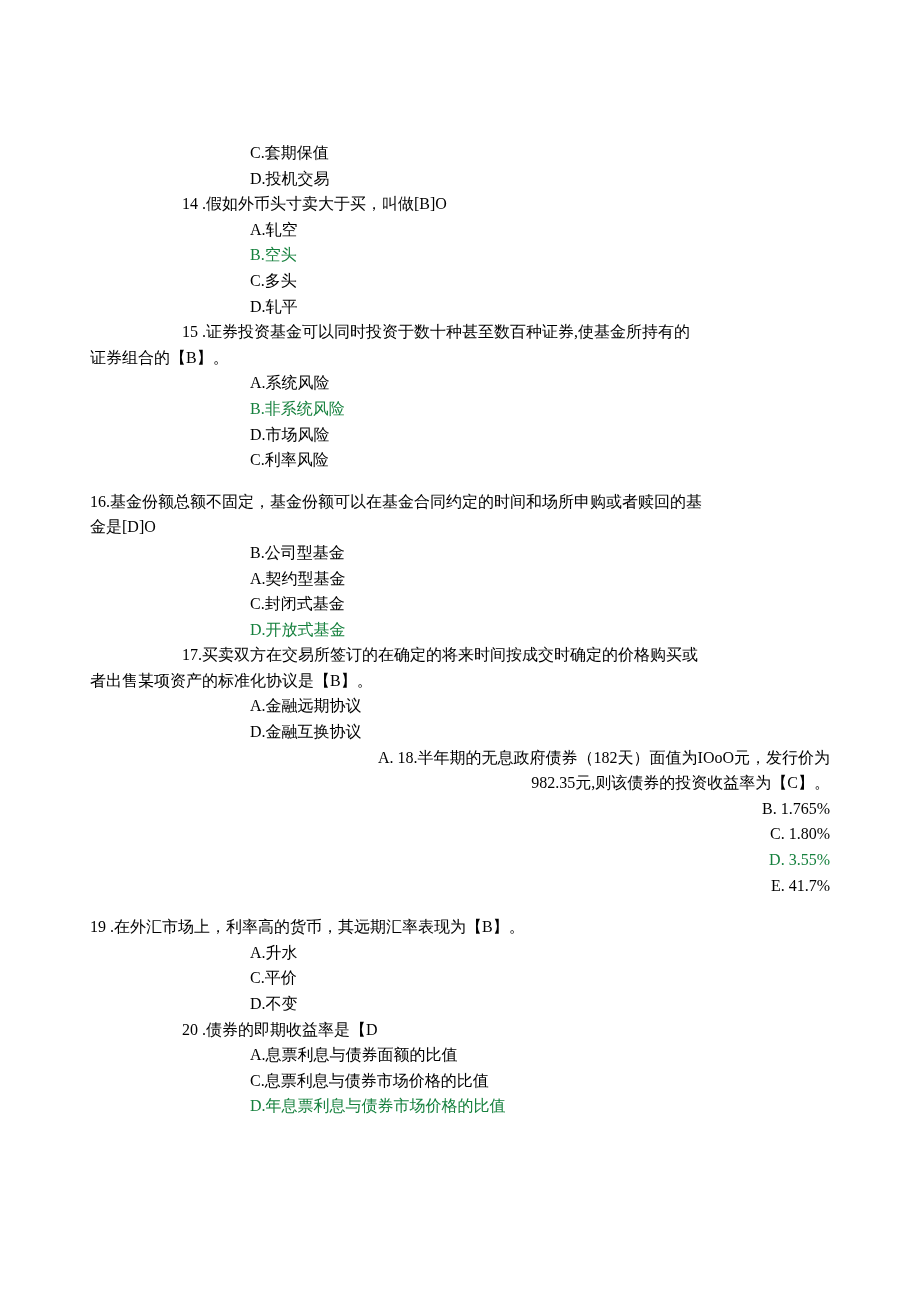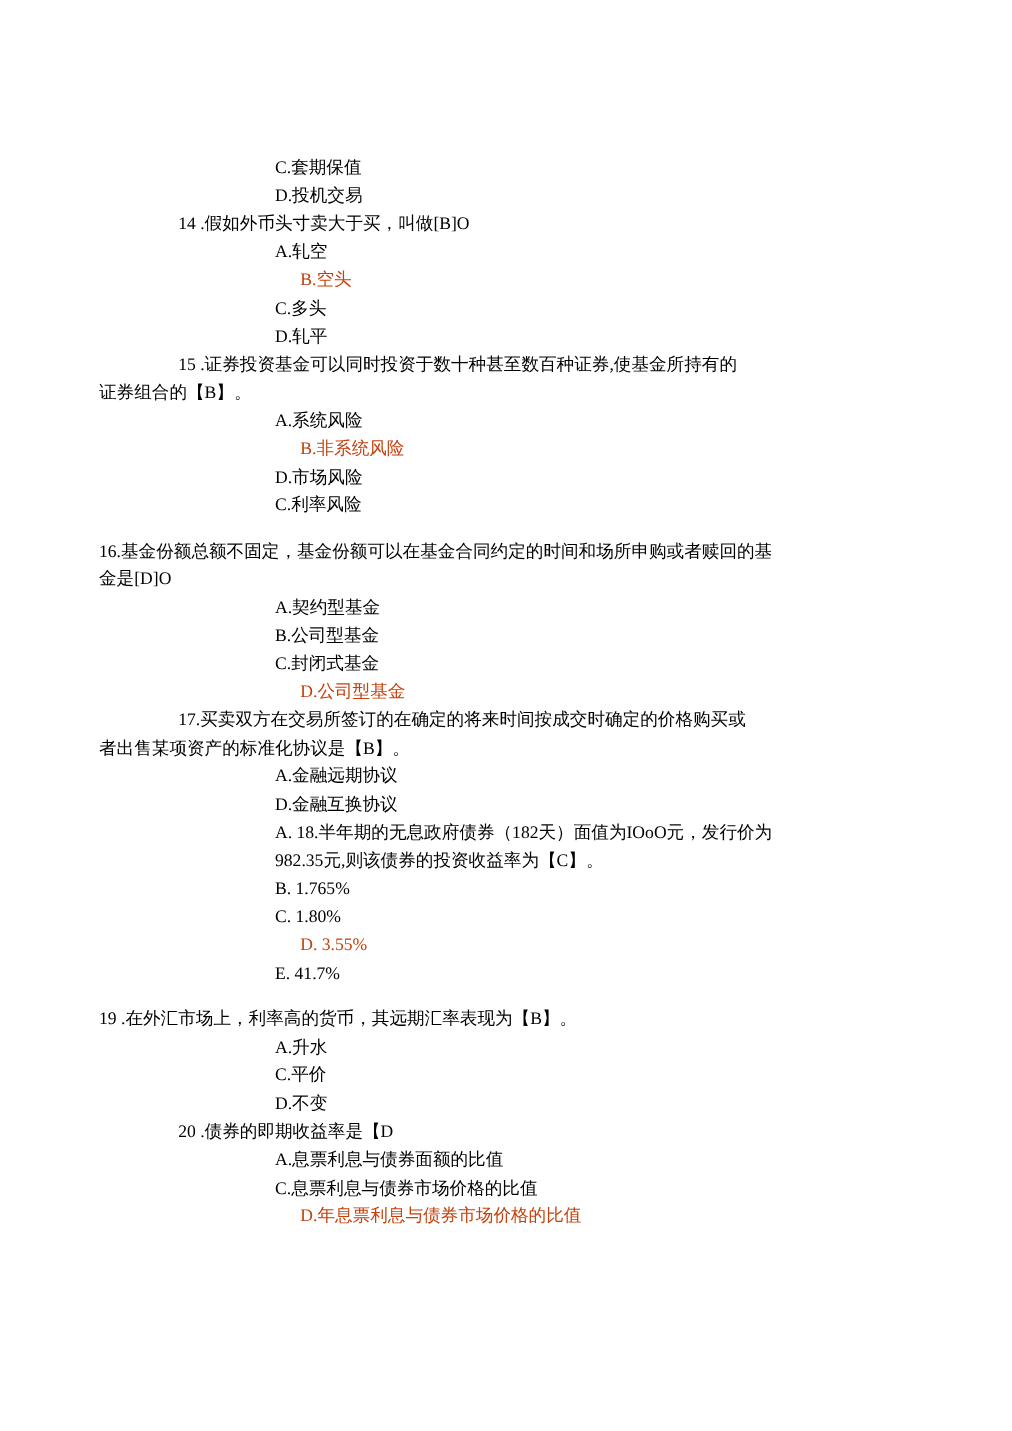--- a/index.html
+++ b/index.html
@@ -8,25 +8,25 @@
       height: 1301px;
       background: #fff;
       font-family: "SimSun", "宋体", serif;
       font-size: 16px;
       line-height: 1.6;
       color: #000;
       padding: 140px 90px 90px 90px;
     }
     .option-block { margin-left: 160px; }
     .option { display: block; }
-    .red { color: #c2410c; margin-left: 23px; }
-    .question-indent { margin-left: 72px; }
+    .red { color: #15803d; }
+    .question-indent { margin-left: 92px; }
     .question-flush { margin-left: 0; }
     .q18-block { margin-left: 160px; }
-    .q18-option { display: block; }
+    .q18-option { display: block; text-align: right; }
   </style>
 </head>
 <body>
 
 <div class="option-block">
   <span class="option">C.套期保值</span>
   <span class="option">D.投机交易</span>
 </div>
 
 <div class="question-indent">14 .假如外币头寸卖大于买，叫做[B]O</div>
@@ -44,24 +44,24 @@
   <span class="option red">B.非系统风险</span>
   <span class="option">D.市场风险</span>
   <span class="option">C.利率风险</span>
 </div>
 
 <div style="height:16px"></div>
 
 <div class="question-flush">16.基金份额总额不固定，基金份额可以在基金合同约定的时间和场所申购或者赎回的基</div>
 <div class="question-flush">金是[D]O</div>
 <div class="option-block">
+  <span class="option">B.公司型基金</span>
   <span class="option">A.契约型基金</span>
-  <span class="option">B.公司型基金</span>
   <span class="option">C.封闭式基金</span>
-  <span class="option red">D.公司型基金</span>
+  <span class="option red">D.开放式基金</span>
 </div>
 
 <div class="question-indent">17.买卖双方在交易所签订的在确定的将来时间按成交时确定的价格购买或</div>
 <div class="question-flush">者出售某项资产的标准化协议是【B】。</div>
 <div class="option-block">
   <span class="option">A.金融远期协议</span>
   <span class="option">D.金融互换协议</span>
 </div>
 
 <div class="q18-block">

